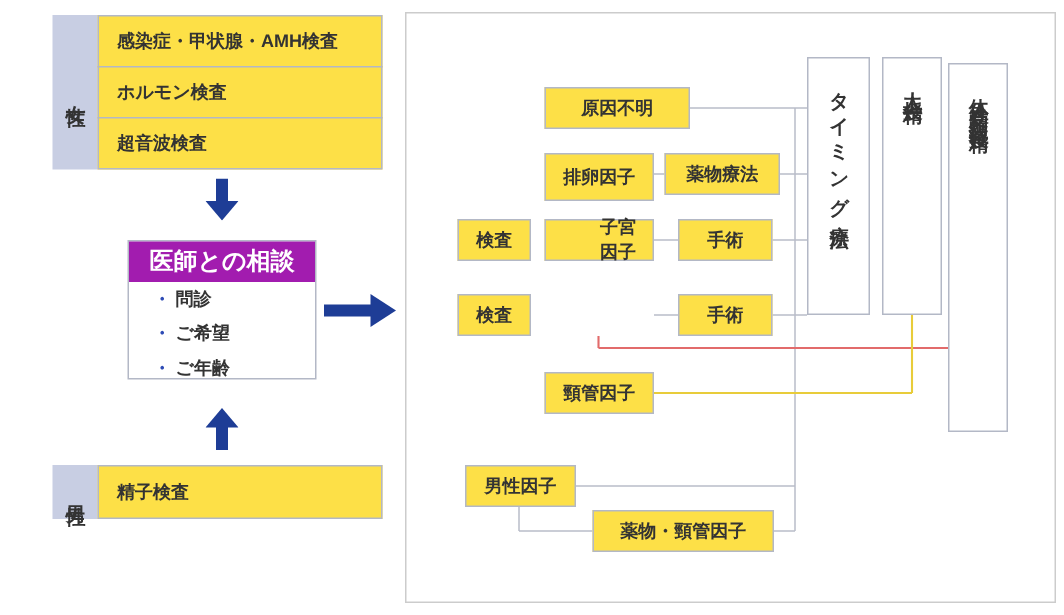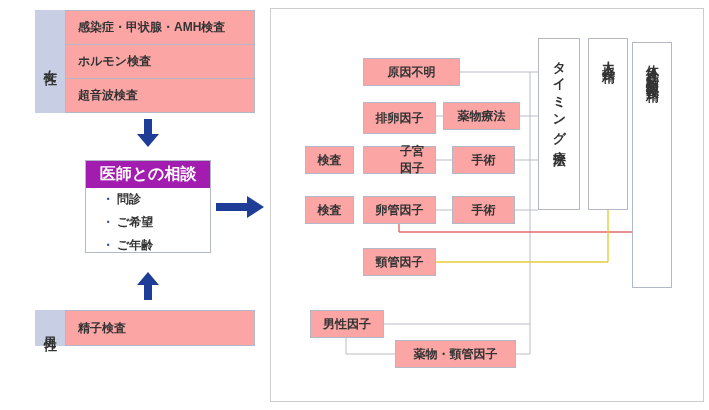--- a/index.html
+++ b/index.html
@@ -1,20 +1,20 @@
 <!DOCTYPE html>
 <html><head>
 <meta charset="utf-8">
 <style>
   * { margin:0; padding:0; box-sizing:border-box; }
   html,body { background:#fff; }
   body { font-family:"Liberation Sans","DejaVu Sans",sans-serif; }
   .stage { position:relative; width:709px; height:410px; background:#fff; overflow:hidden; }
 
-  .box { position:absolute; background:#fca5a5; border:1px solid #b3b8c6; color:#333;
+  .box { position:absolute; background:#fde047; border:1px solid #b3b8c6; color:#333;
          font-weight:bold; font-size:12px; display:flex; align-items:center;
          justify-content:center; z-index:2; }
   .box.leftalign { justify-content:flex-start; padding-left:12px; }
 
   .vlabel { position:absolute; background:#c8cee3; color:#333; font-weight:bold; font-size:13px;
             writing-mode:vertical-rl; text-orientation:upright; letter-spacing:2px;
             display:flex; align-items:center; justify-content:center; z-index:2; }
 
   .vbox { position:absolute; background:#fff; border:1px solid #b3b8c6; color:#333;
           font-weight:bold; font-size:13px; writing-mode:vertical-rl; text-orientation:upright;
@@ -94,21 +94,20 @@
   <div class="box" style="left:363px; top:58px;  width:97px;  height:28px;">原因不明</div>
 
   <div class="box" style="left:363px; top:102px; width:73px;  height:32px;">排卵因子</div>
   <div class="box" style="left:443px; top:102px; width:77px;  height:28px;">薬物療法</div>
 
   <div class="box" style="left:305px; top:146px; width:49px;  height:28px;">検査</div>
   <div class="box" style="left:363px; top:146px; width:73px;  height:28px;padding-left:36px;">子宮因子</div>
   <div class="box" style="left:452px; top:146px; width:63px;  height:28px;">手術</div>
 
   <div class="box" style="left:305px; top:196px; width:49px;  height:28px;">検査</div>
-  <div class="box" style="left:363px; top:196px; width:73px;  height:28px;">卵管因子</div>
   <div class="box" style="left:452px; top:196px; width:63px;  height:28px;">手術</div>
 
   <div class="box" style="left:363px; top:248px; width:73px;  height:28px;">頸管因子</div>
 
   <div class="box" style="left:310px; top:310px; width:74px;  height:28px;">男性因子</div>
   <div class="box" style="left:395px; top:340px; width:121px; height:28px;">薬物・頸管因子</div>
 
   <div class="vbox" style="left:538px; top:38px; width:42px; height:172px;">タイミング療法</div>
   <div class="vbox" style="left:588px; top:38px; width:40px; height:172px;">人工授精</div>
   <div class="vbox" style="left:632px; top:42px; width:40px; height:246px;">体外受精・顕微授精</div>

